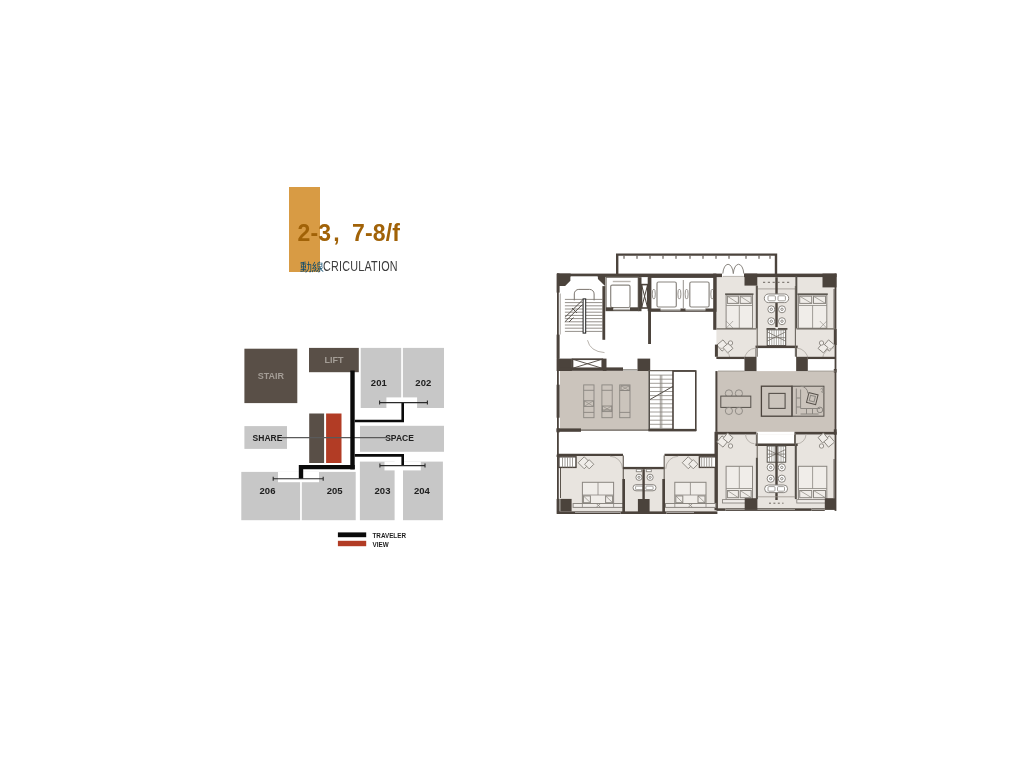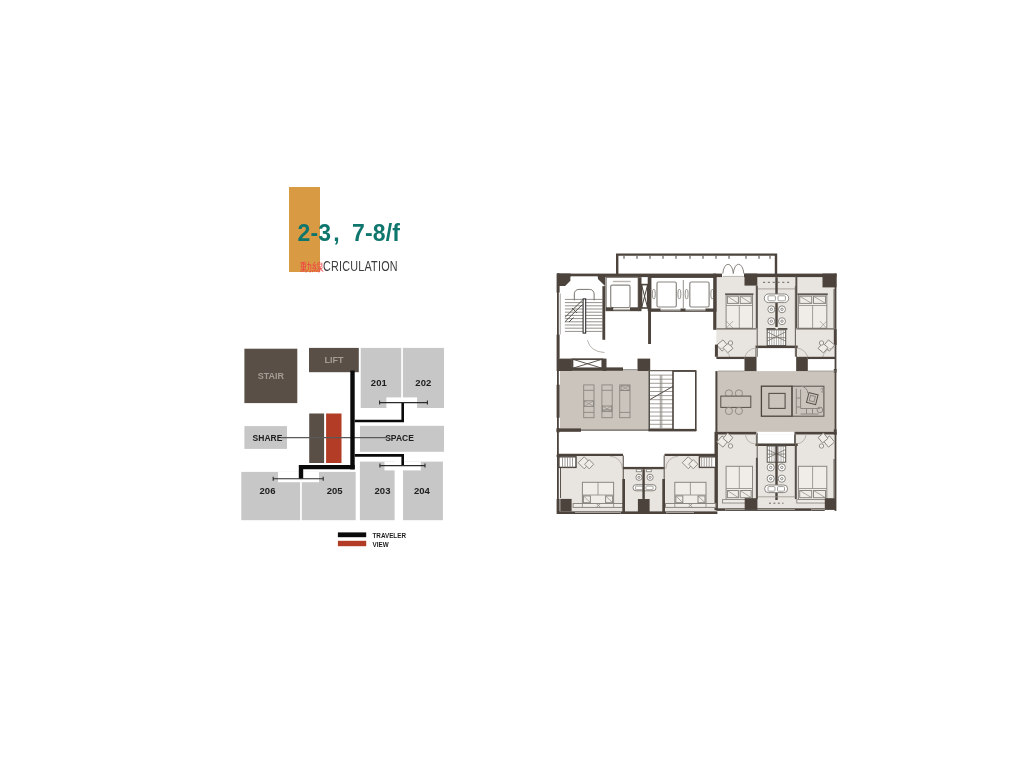--- a/index.html
+++ b/index.html
@@ -4,23 +4,23 @@
 <style>
   html,body{margin:0;padding:0;background:#fff;width:1024px;height:768px;overflow:hidden;}
   body{font-family:"Liberation Sans",sans-serif;position:relative;}
   .abs{position:absolute;}
 </style>
 </head>
 <body>
 
 <div class="abs" style="left:289px;top:187px;width:31px;height:85px;background:#d89b44;"></div>
 
-<div class="abs" style="left:297.5px;top:219.5px;font-size:23px;font-weight:bold;color:#0f766e;letter-spacing:0.2px;">2-3<span style="margin-left:2px;margin-right:12px;">,</span>7-8/f</div>
-
-<div class="abs" style="left:300px;top:257px;font-size:15px;color:#3c3c3c;white-space:nowrap;"><span style="color:#ef4444;font-size:12px;margin-top:40px;">動線</span><span style="display:inline-block;width:0px;margin-left:-1px;"></span><span style="display:inline-block;transform:scaleX(0.72);transform-origin:0 50%;letter-spacing:0.3px;">CRICULATION</span></div>
+<div class="abs" style="left:297.5px;top:219.5px;font-size:23px;font-weight:bold;color:#a16207;letter-spacing:0.2px;">2-3<span style="margin-left:2px;margin-right:12px;">,</span>7-8/f</div>
+
+<div class="abs" style="left:300px;top:257px;font-size:15px;color:#3c3c3c;white-space:nowrap;"><span style="color:#0c4a6e;font-size:12px;margin-top:40px;">動線</span><span style="display:inline-block;width:0px;margin-left:-1px;"></span><span style="display:inline-block;transform:scaleX(0.72);transform-origin:0 50%;letter-spacing:0.3px;">CRICULATION</span></div>
 
 <svg class="abs" style="left:235px;top:340px;" width="215" height="215" viewBox="235 340 215 215">
 
   <rect x="244.4" y="348.7" width="52.9" height="54.4" fill="#594f47"></rect>
   <text x="270.8" y="379.3" font-size="9" font-weight="bold" fill="#a49d96" text-anchor="middle">STAIR</text>
 
   <rect x="309" y="347.9" width="49.8" height="24.3" fill="#594f47"></rect>
   <text x="334" y="363.3" font-size="9" font-weight="bold" fill="#a49d96" text-anchor="middle">LIFT</text>
 
   <rect x="360.7" y="347.9" width="40.5" height="60.1" fill="#c7c7c7"></rect>

